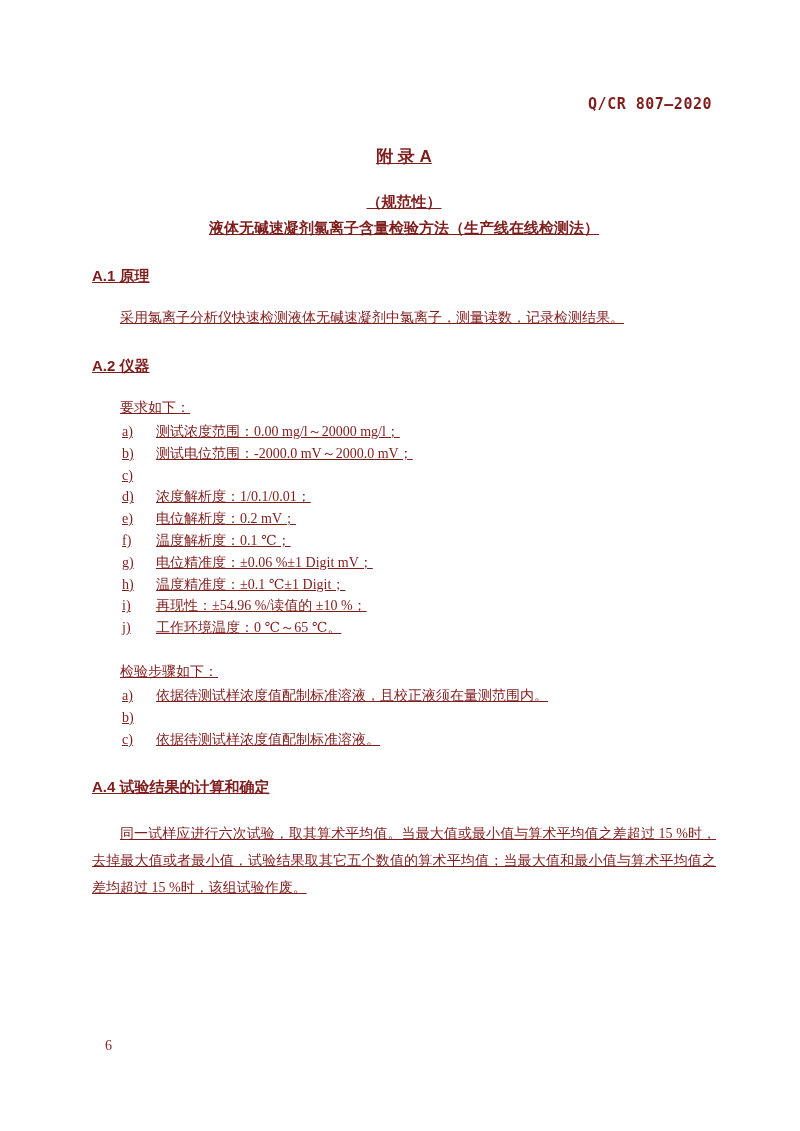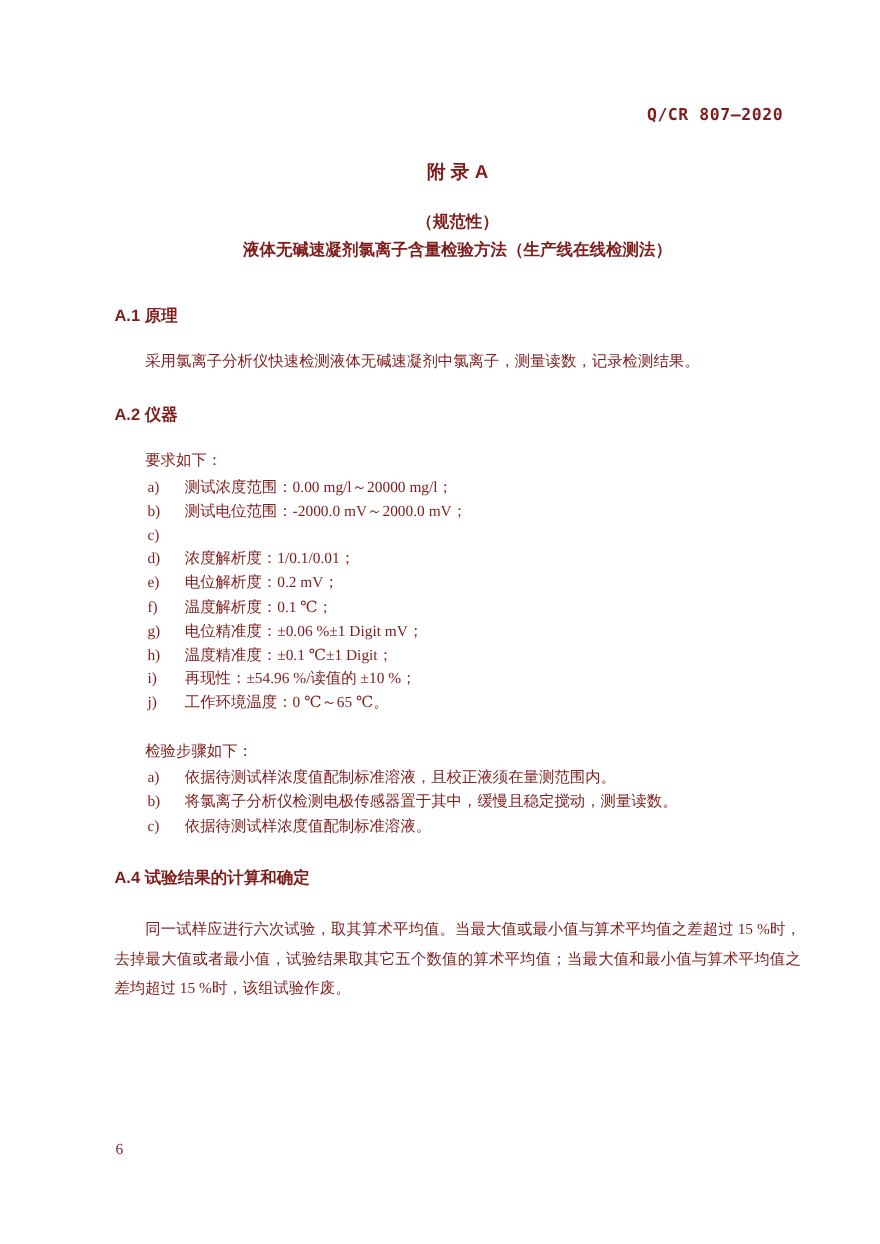--- a/index.html
+++ b/index.html
@@ -19,22 +19,23 @@
     top: 95px;
     right: 88px;
     font-family: "DejaVu Sans Mono", "Liberation Mono", monospace;
     font-weight: 600;
     font-size: 15px;
     letter-spacing: 0.5px;
   }
   .content {
     position: absolute;
     top: 148px;
-    left: 104px;
+    left: 92px;
     width: 624px;
+    text-decoration: underline;
   }
   .appendix-title {
     text-align: center;
     font-family: "Liberation Sans", "DejaVu Sans", sans-serif;
     font-weight: bold;
     font-size: 17px;
     line-height: 18px;
   }
   .appendix-subtitle {
     text-align: center;
@@ -52,21 +53,21 @@
     margin-top: 8px;
     line-height: 18px;
   }
   .section-heading {
     font-family: "Liberation Sans", "DejaVu Sans", sans-serif;
     font-weight: bold;
     font-size: 15px;
     line-height: 18px;
   }
   .mt-sec   { margin-top: 28px; }
-  .mt-sec2  { margin-top: 42px; }
+  .mt-sec2  { margin-top: 30px; }
   .para {
     margin-top: 22px;
     text-indent: 2em;
     line-height: 22px;
     text-align: justify;
   }
   .intro {
     margin-top: 22px;
     padding-left: 2em;
     line-height: 22px;
@@ -163,21 +164,20 @@
 
     <div class="section">
       <p class="intro">检验步骤如下：</p>
       <div class="lettered-list">
         <div class="list-item">
           <span class="item-label">a)</span>
           <span class="item-text">依据待测试样浓度值配制标准溶液，且校正液须在量测范围内。</span>
         </div>
         <div class="list-item">
           <span class="item-label">b)</span>
-          <span class="item-text">将氯离子分析仪检测电极传感器置于其中，缓慢且稳定搅动，测量读数。</span>
         </div>
         <div class="list-item">
           <span class="item-label">c)</span>
           <span class="item-text">依据待测试样浓度值配制标准溶液。</span>
         </div>
       </div>
     </div>
 
     <div class="section">
       <div class="section-heading mt-sec">A.4 试验结果的计算和确定</div>

